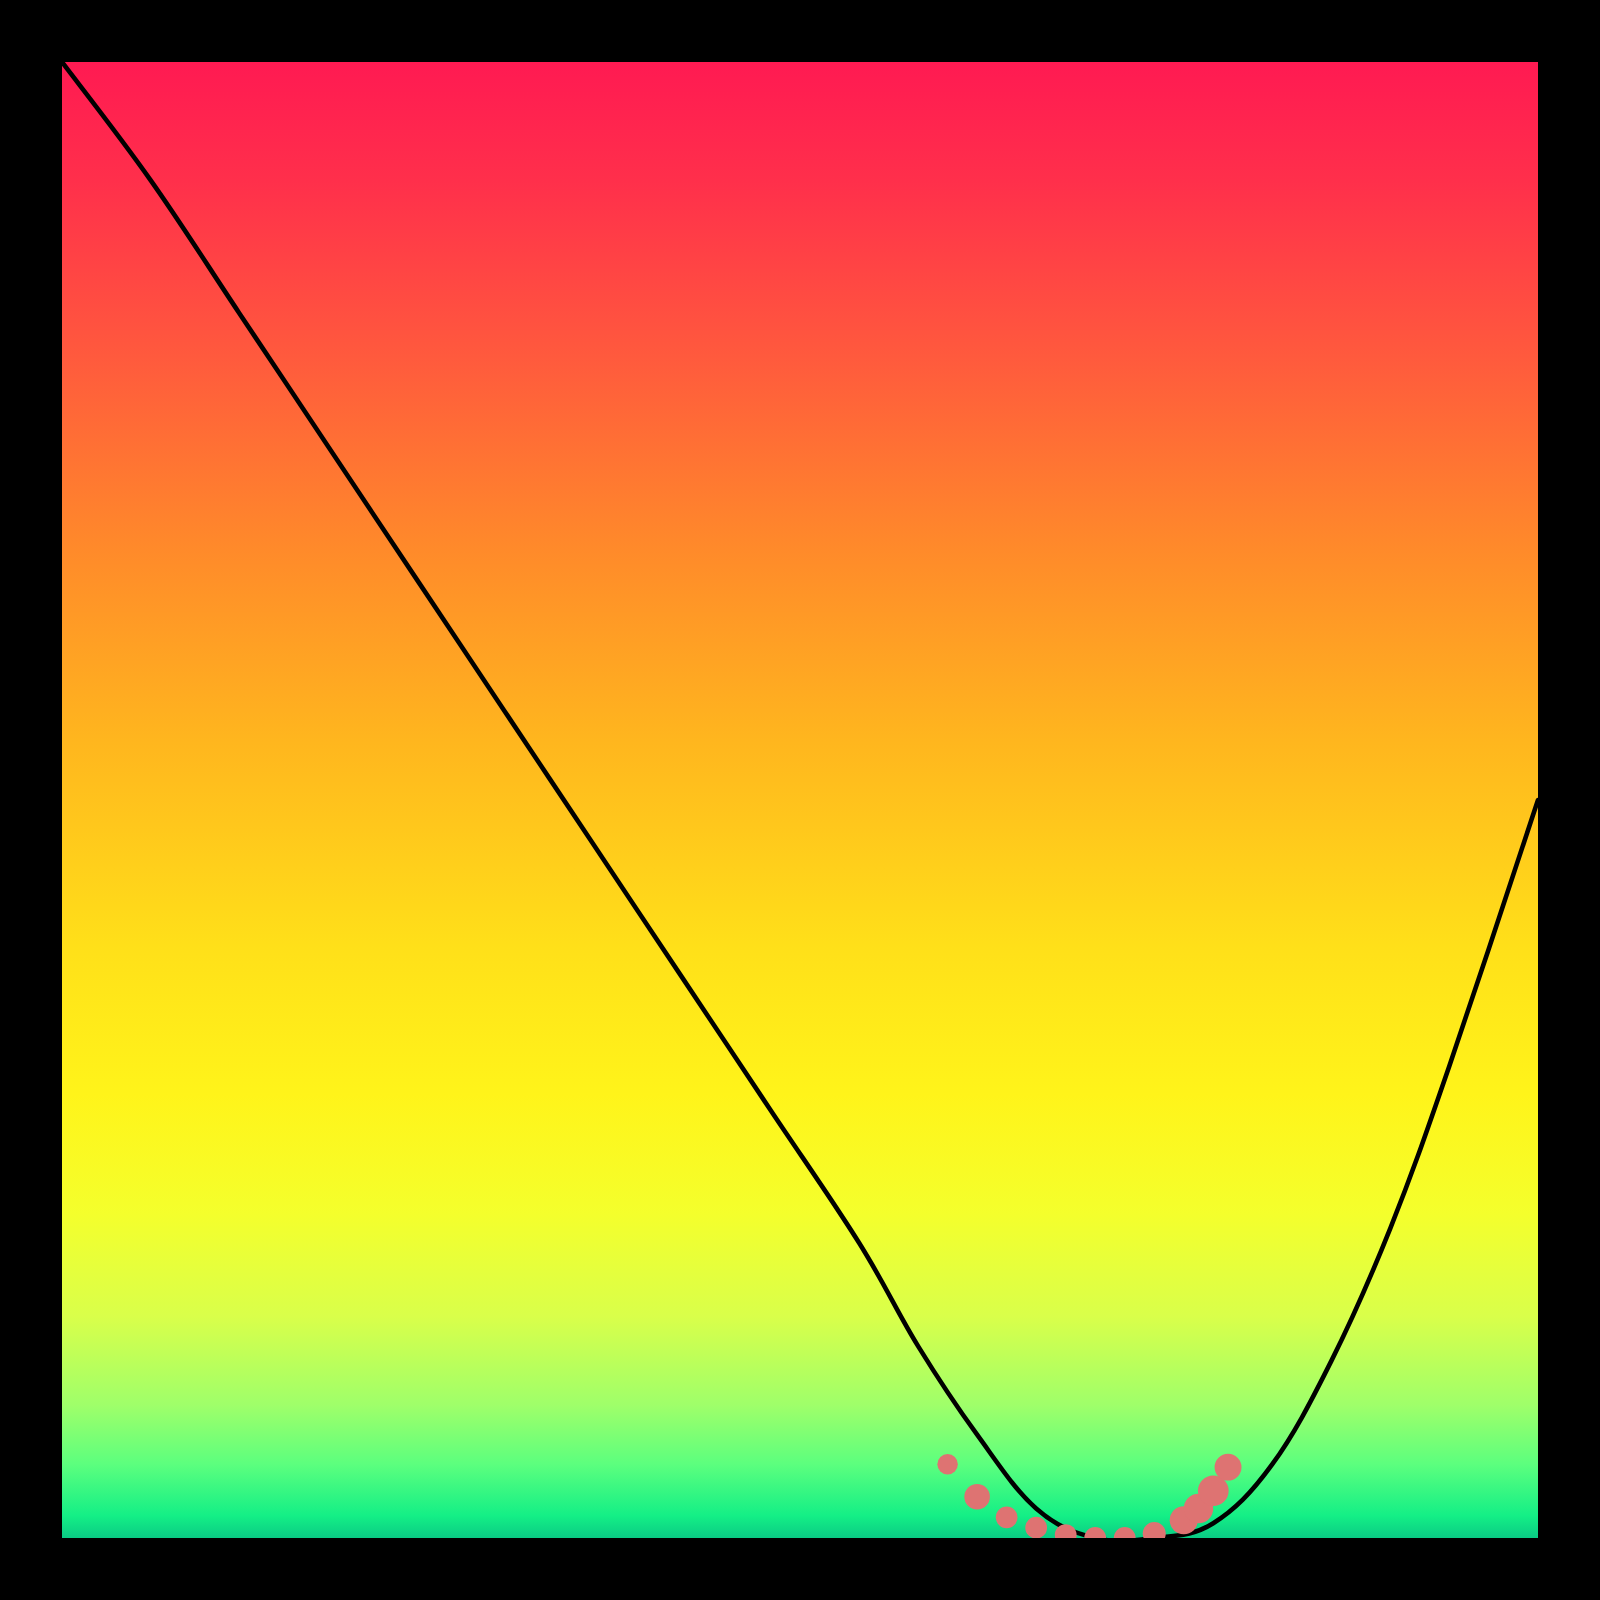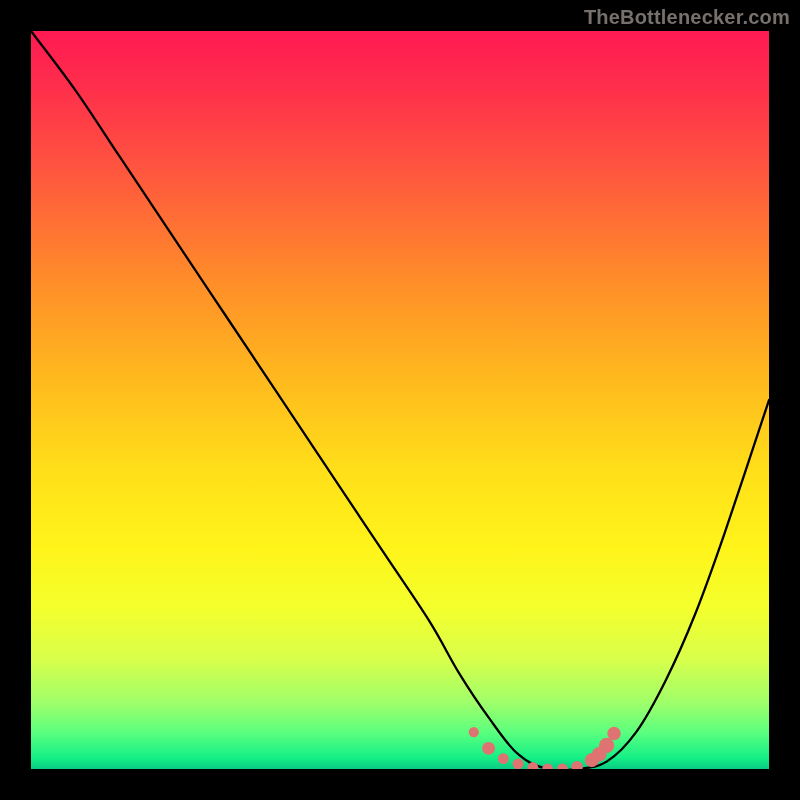--- a/index.html
+++ b/index.html
@@ -50,21 +50,20 @@
   }
   .curve-layer, .marker-layer {
     position: absolute;
     inset: 0;
   }
 </style>
 </head>
 <body>
 
 <div class="frame">
-  <div class="attribution">TheBottlenecker.com</div>
 
   <div class="plot-area">
     <div class="gradient-fill"></div>
 
     <svg class="curve-layer" viewBox="0 0 738 738" preserveAspectRatio="none">
       <path id="curve-path" fill="none" stroke="#000000" stroke-width="2.3" stroke-linecap="round" d="M 0 0 C 7.97 10.63, 28.34 36.46, 44.28 59.04 C 60.22 81.62, 72.62 101.55, 88.56 125.46 C 104.50 149.37, 116.90 167.97, 132.84 191.88 C 148.78 215.79, 161.18 234.39, 177.12 258.30 C 193.06 282.21, 205.46 300.81, 221.40 324.72 C 237.34 348.63, 249.74 367.23, 265.68 391.14 C 281.62 415.05, 294.02 433.65, 309.96 457.56 C 325.90 481.47, 338.30 500.07, 354.24 523.98 C 370.18 547.89, 385.24 569.15, 398.52 590.40 C 411.80 611.65, 417.41 624.79, 428.04 642.06 C 438.67 659.33, 446.93 671.73, 457.56 686.34 C 468.19 700.95, 476.45 713.94, 487.08 723.24 C 497.71 732.54, 505.97 735.34, 516.60 738.00 C 527.23 740.66, 535.49 739.33, 546.12 738.00 C 556.75 736.67, 565.01 737.26, 575.64 730.62 C 586.27 723.98, 594.53 715.71, 605.16 701.10 C 615.79 686.49, 624.05 670.69, 634.68 649.44 C 645.31 628.19, 653.57 609.59, 664.20 583.02 C 674.83 556.45, 680.44 540.36, 693.72 501.84 C 707.00 463.32, 730.03 392.91, 738.00 369.00"></path>
     </svg>
 
     <svg class="marker-layer" viewBox="0 0 738 738" preserveAspectRatio="none">
       <g id="marker-group">

